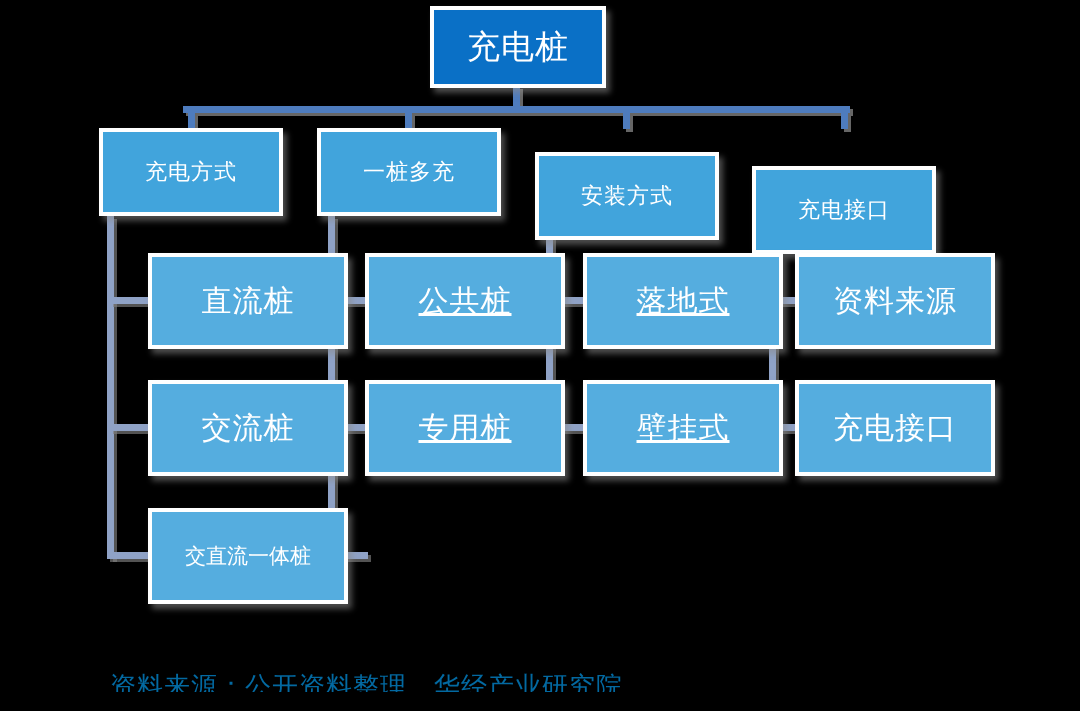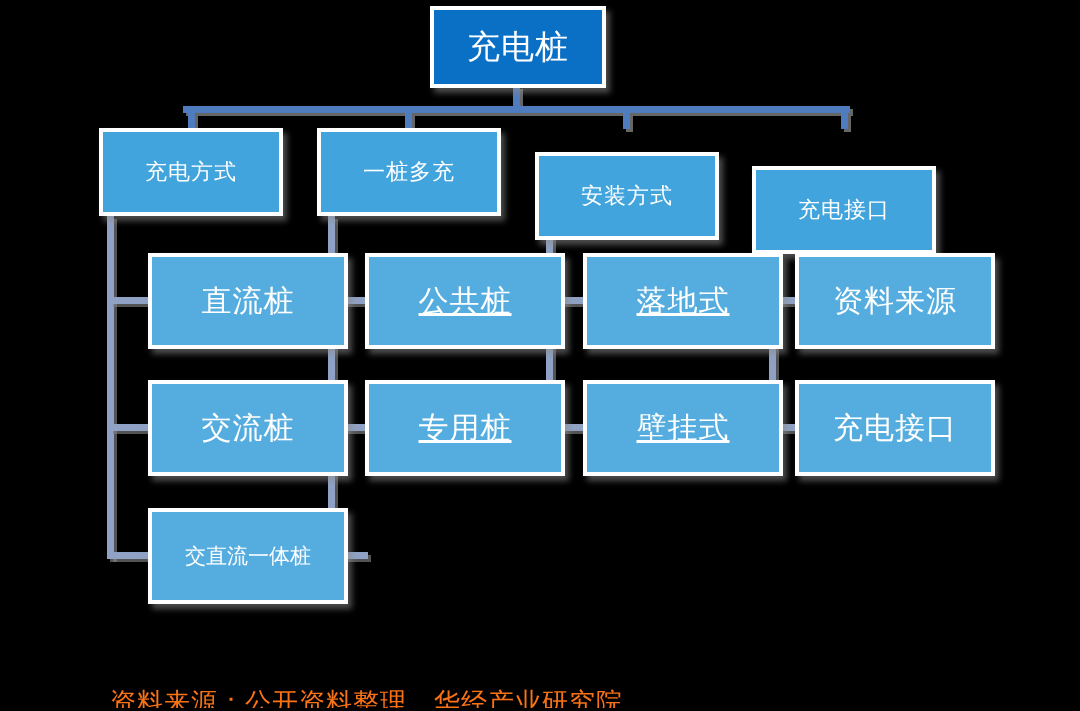--- a/index.html
+++ b/index.html
@@ -34,22 +34,22 @@
   .trunk-2{left:328px;height:343px;}
   .trunk-3{left:546px;height:215px;}
   .trunk-4{left:769px;height:215px;}
   .stub-r0{top:297px;} .stub-r1{top:424px;} .stub-r2{top:552px;}
   .stub-c1{left:110px;width:41px;}
   .stub-c2{left:331px;width:37px;}
   .stub-c3{left:549px;width:37px;}
   .stub-c4{left:772px;width:26px;}
   
   .caption{
-    position:absolute;left:110px;top:687px;height:21px;overflow:hidden;
-    color:#f97316;font-size:26px;line-height:30px;letter-spacing:1px;white-space:nowrap;
+    position:absolute;left:110px;top:671px;height:21px;overflow:hidden;
+    color:#0369a1;font-size:26px;line-height:30px;letter-spacing:1px;white-space:nowrap;
   }
 </style>
 </head>
 <body>
 
 <div id="stage">
 
   <div class="line v root-stub"></div>
   <div class="line h top-bar"></div>
   <div class="line v drop drop-0"></div>

